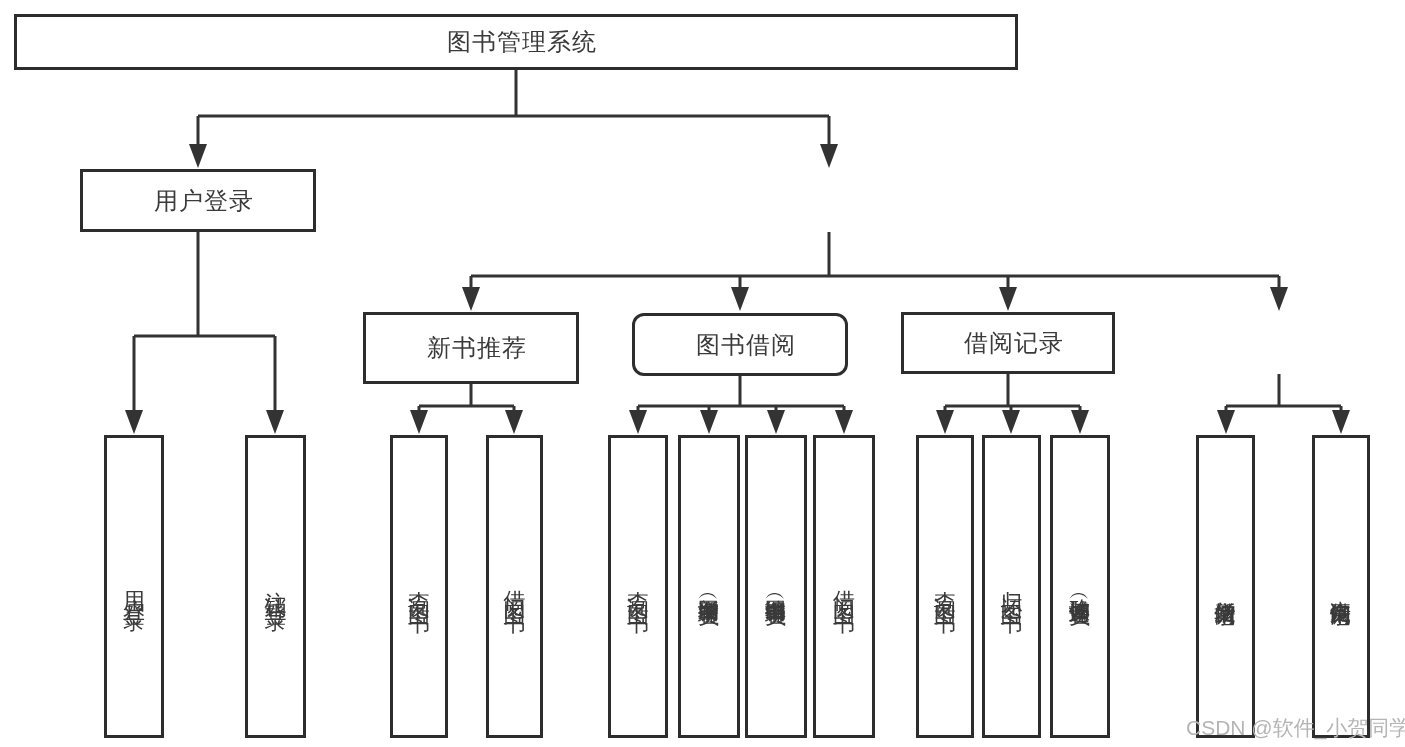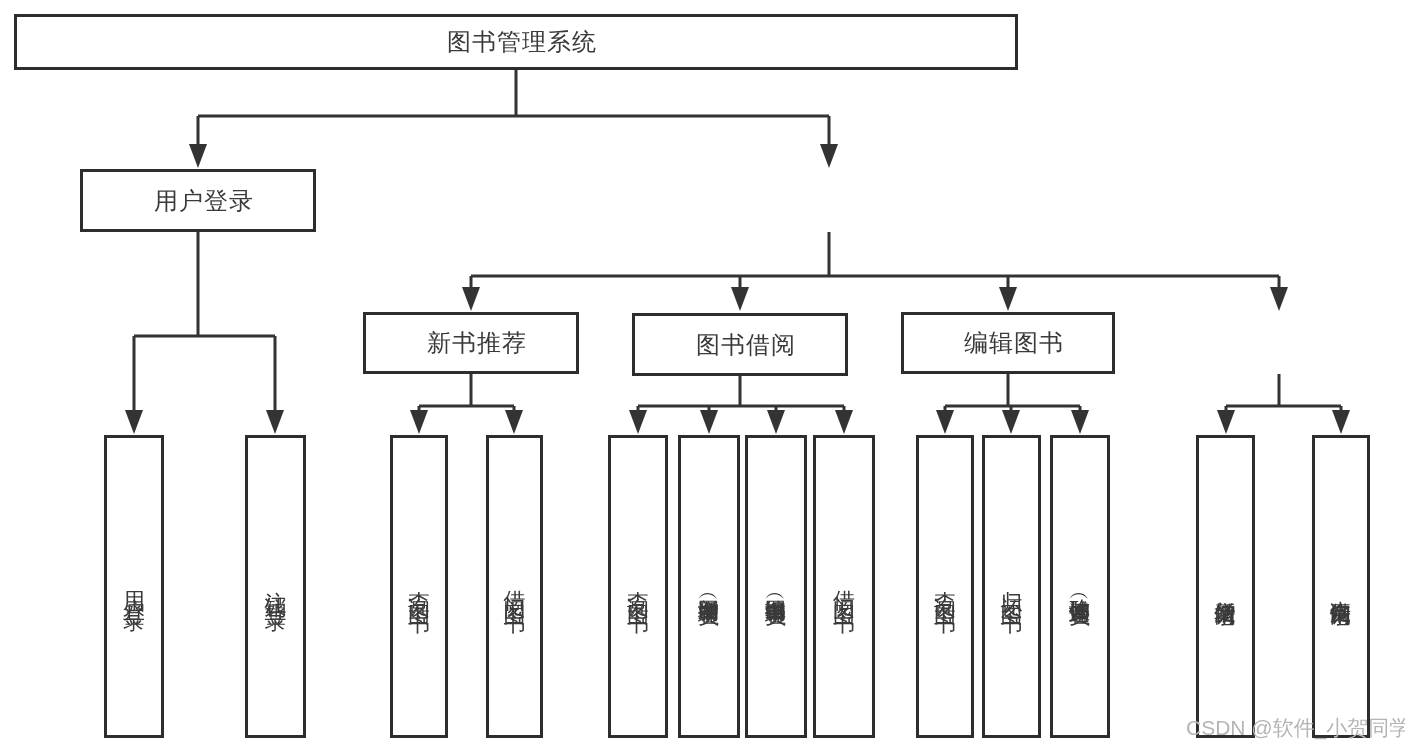--- a/index.html
+++ b/index.html
@@ -106,30 +106,30 @@
 
   <div class="hbox" style="left:14px;top:14px;width:1004px;height:56px;">
     <span>图书管理系统</span>
   </div>
 
   <div class="hbox" style="left:80px;top:169px;width:236px;height:63px;">
     <span>用户登录</span>
   </div>
 
 
-  <div class="hbox" style="left:363px;top:312px;width:216px;height:62px;">
+  <div class="hbox" style="left:363px;top:312px;width:216px;height:72px;">
     <span>新书推荐</span>
   </div>
 
-  <div class="hbox" style="left:632px;top:313px;width:216px;height:63px;">
+  <div class="hbox" style="left:632px;top:313px;width:216px;height:63px;border-radius:12px;">
     <span>图书借阅</span>
   </div>
 
   <div class="hbox" style="left:901px;top:312px;width:214px;height:62px;">
-    <span>编辑图书</span>
+    <span>借阅记录</span>
   </div>
 
 
   <div class="vbox" style="left:104px;top:435px;width:60px;height:303px;">
     <span>用户登录</span>
   </div>
 
   <div class="vbox" style="left:245px;top:435px;width:61px;height:303px;">
     <span>注销登录</span>
   </div>

